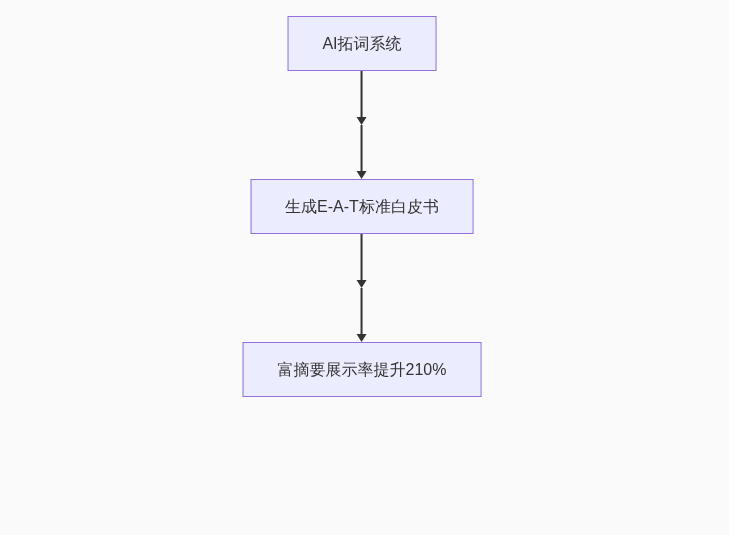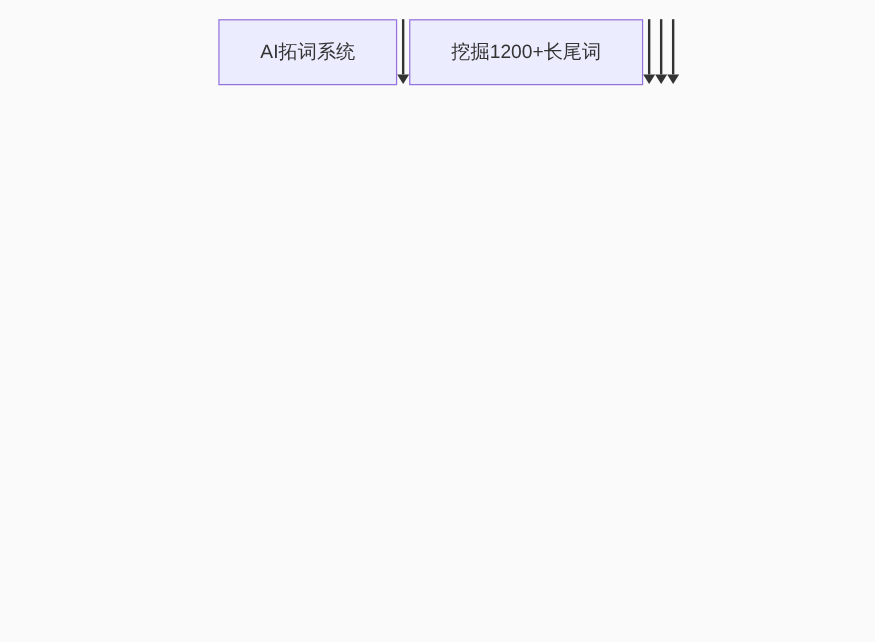--- a/index.html
+++ b/index.html
@@ -17,25 +17,26 @@
     font-family: "Liberation Sans", "DejaVu Sans", sans-serif;
   }
   .canvas {
     position: relative;
     width: 729px;
     height: 535px;
     background: var(--background);
   }
   .flow {
     position: absolute;
-    left: 374px;
+    left: 362px;
     top: 16px;
     transform: translateX(-50%);
     display: flex;
-    flex-direction: row;
+    flex-direction: column;
+    align-items: center;
   }
   .node {
     height: 55px;
     padding: 0 34px;
     display: flex;
     align-items: center;
     justify-content: center;
     background: var(--node-fill);
     border: 1px solid var(--node-border);
     white-space: nowrap;
@@ -72,36 +73,39 @@
 
     <div class="node">
       <span class="node-label">AI拓词系统</span>
     </div>
 
     <div class="edge">
       <div class="edge-line"></div>
       <div class="edge-arrowhead"></div>
     </div>
 
+
+    <div class="edge">
+      <div class="edge-line"></div>
+      <div class="edge-arrowhead"></div>
+    </div>
+
     <div class="node">
-      <span class="node-label">挖掘1200+长尾词</span>
+      <span class="node-label">生成E-A-T标准白皮书</span>
     </div>
 
     <div class="edge">
       <div class="edge-line"></div>
       <div class="edge-arrowhead"></div>
     </div>
 
 
     <div class="edge">
       <div class="edge-line"></div>
       <div class="edge-arrowhead"></div>
     </div>
 
-
-    <div class="edge">
-      <div class="edge-line"></div>
-      <div class="edge-arrowhead"></div>
+    <div class="node">
+      <span class="node-label">富摘要展示率提升210%</span>
     </div>
-
 
   </div>
 </div>
 
 </body></html>

